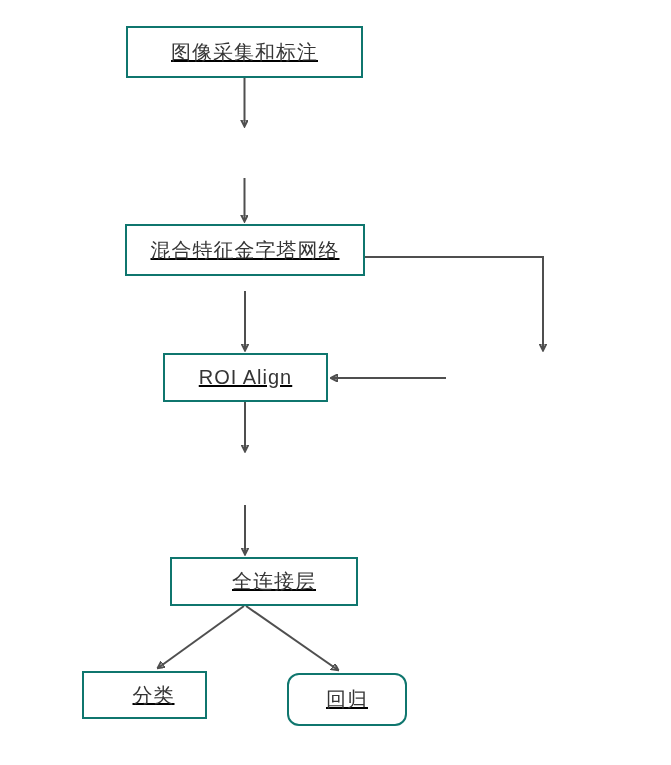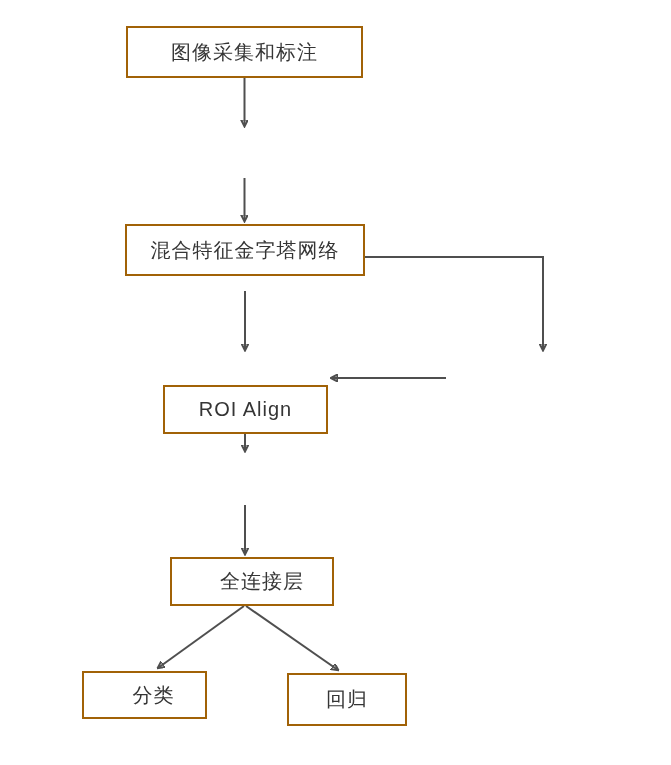--- a/index.html
+++ b/index.html
@@ -24,25 +24,26 @@
   }
   .connectors path {
     fill: none;
     stroke: #4f4f4f;
     stroke-width: 2;
   }
   .node {
     position: absolute;
     box-sizing: border-box;
     background: #ffffff;
-    border: 2px solid #a16207;
+    border: 2px solid #0f766e;
     display: flex;
     align-items: center;
     justify-content: center;
     text-align: center;
+    text-decoration: underline;
   }
   .node span {
     color: #353535;
     font-size: 20px;
     letter-spacing: 1px;
     white-space: nowrap;
   }
 </style>
 </head>
 <body>
@@ -77,31 +78,31 @@
 
   <div class="node" style="left:126px; top:26px; width:237px; height:52px;">
     <span>图像采集和标注</span>
   </div>
 
 
   <div class="node" style="left:125px; top:224px; width:240px; height:52px;">
     <span>混合特征金字塔网络</span>
   </div>
 
-  <div class="node" style="left:163px; top:353px; width:165px; height:49px;margin-top:32px;">
+  <div class="node" style="left:163px; top:353px; width:165px; height:49px;">
     <span>ROI Align</span>
   </div>
 
 
 
-  <div class="node" style="left:170px; top:557px; width:164px; height:49px;padding-left:20px;">
+  <div class="node" style="left:170px; top:557px; width:188px; height:49px;padding-left:20px;">
     <span>全连接层</span>
   </div>
 
   <div class="node" style="left:82px; top:671px; width:125px; height:48px;padding-left:18px;">
     <span>分类</span>
   </div>
 
-  <div class="node" style="left:287px; top:673px; width:120px; height:53px;">
+  <div class="node" style="left:287px; top:673px; width:120px; height:53px;border-radius:12px;">
     <span>回归</span>
   </div>
 
 </div>
 
 </body></html>

